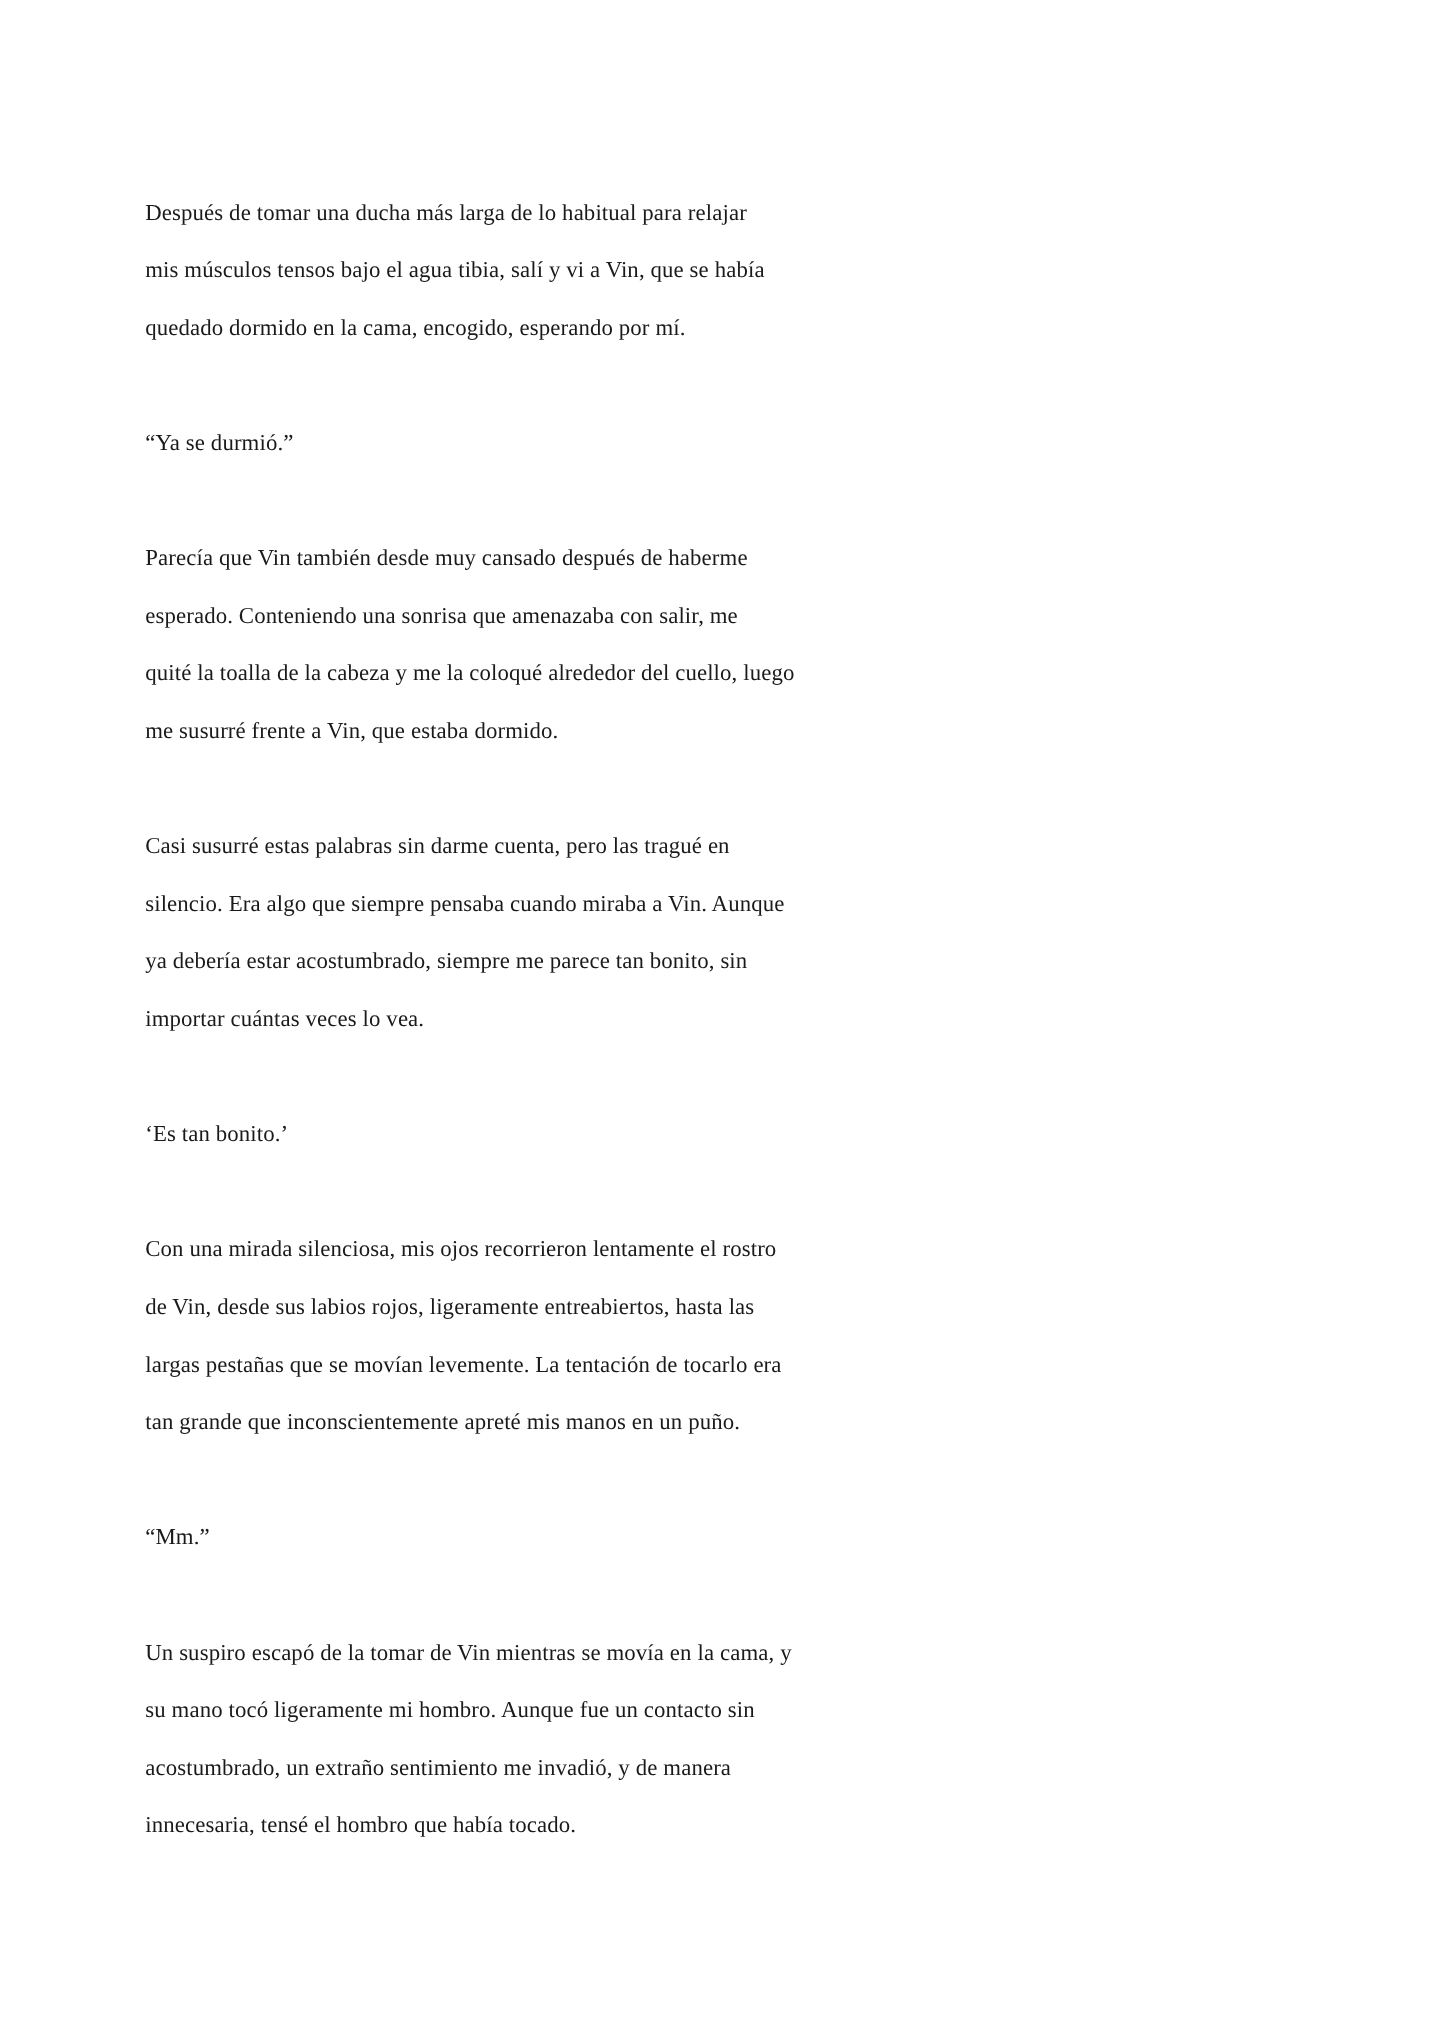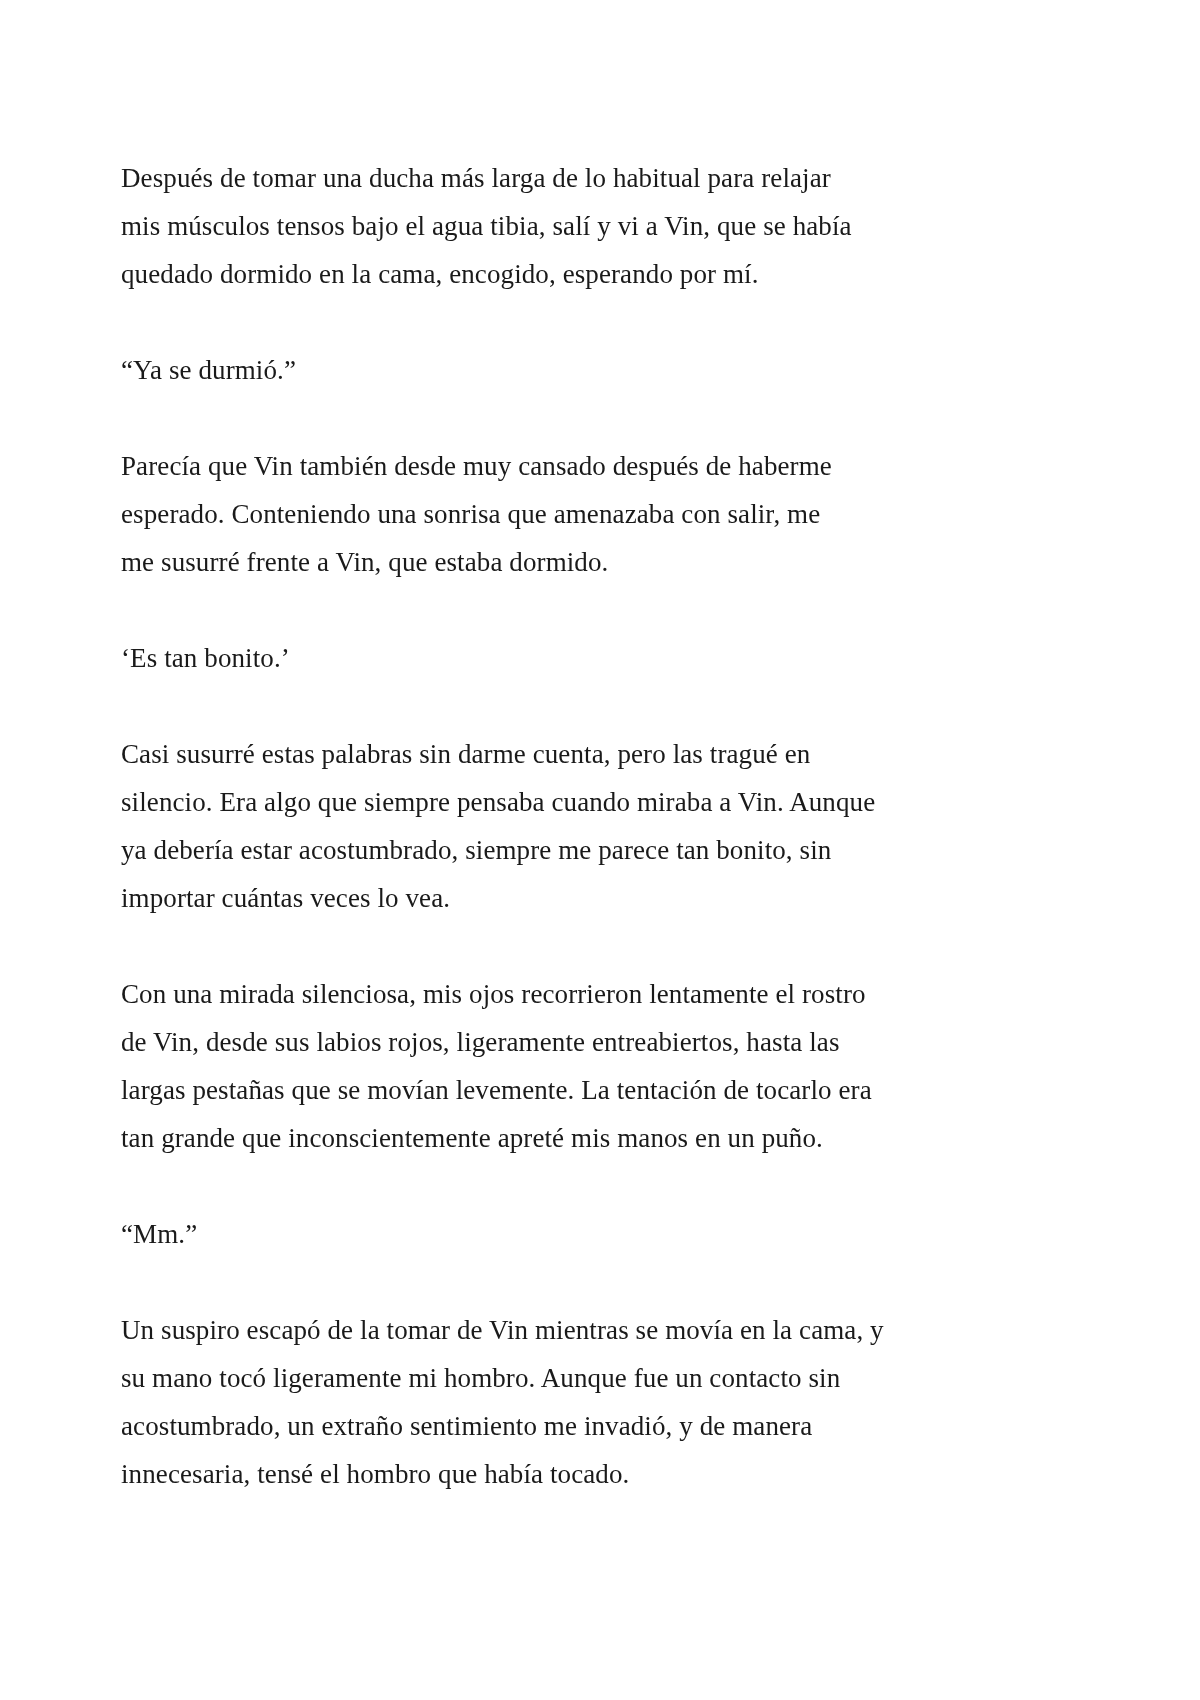--- a/index.html
+++ b/index.html
@@ -3,21 +3,21 @@
   <meta charset="utf-8">
   <style>
     html, body { margin: 0; padding: 0; background: #ffffff; }
     body { width: 1200px; height: 1700px; position: relative; overflow: hidden; }
     .page {
       position: absolute;
       left: 121px;
       top: 154px;
       width: 980px;
       font-family: "Liberation Serif", "DejaVu Serif", serif;
-      font-size: 27px;
+      font-size: 19px;
       line-height: 48px;
       color: #1a1a1a;
       letter-spacing: 0.1px;
     }
     .para { margin: 0 0 48px 0; white-space: normal; }
     .para .line { display: block; white-space: nowrap; }
   </style>
 </head>
 <body>
 
@@ -26,30 +26,31 @@
       <span class="line">Después de tomar una ducha más larga de lo habitual para relajar</span>
       <span class="line">mis músculos tensos bajo el agua tibia, salí y vi a Vin, que se había</span>
       <span class="line">quedado dormido en la cama, encogido, esperando por mí.</span>
     </p>
     <p class="para">
       <span class="line">“Ya se durmió.”</span>
     </p>
     <p class="para">
       <span class="line">Parecía que Vin también desde muy cansado después de haberme</span>
       <span class="line">esperado. Conteniendo una sonrisa que amenazaba con salir, me</span>
+      <span class="line">quité la toalla de la cabeza y me la coloqué alrededor del cuello, luego</span>
       <span class="line">me susurré frente a Vin, que estaba dormido.</span>
-    </p>
-    <p class="para">
-      <span class="line">‘Es tan bonito.’</span>
     </p>
     <p class="para">
       <span class="line">Casi susurré estas palabras sin darme cuenta, pero las tragué en</span>
       <span class="line">silencio. Era algo que siempre pensaba cuando miraba a Vin. Aunque</span>
       <span class="line">ya debería estar acostumbrado, siempre me parece tan bonito, sin</span>
       <span class="line">importar cuántas veces lo vea.</span>
+    </p>
+    <p class="para">
+      <span class="line">‘Es tan bonito.’</span>
     </p>
     <p class="para">
       <span class="line">Con una mirada silenciosa, mis ojos recorrieron lentamente el rostro</span>
       <span class="line">de Vin, desde sus labios rojos, ligeramente entreabiertos, hasta las</span>
       <span class="line">largas pestañas que se movían levemente. La tentación de tocarlo era</span>
       <span class="line">tan grande que inconscientemente apreté mis manos en un puño.</span>
     </p>
     <p class="para">
       <span class="line">“Mm.”</span>
     </p>

